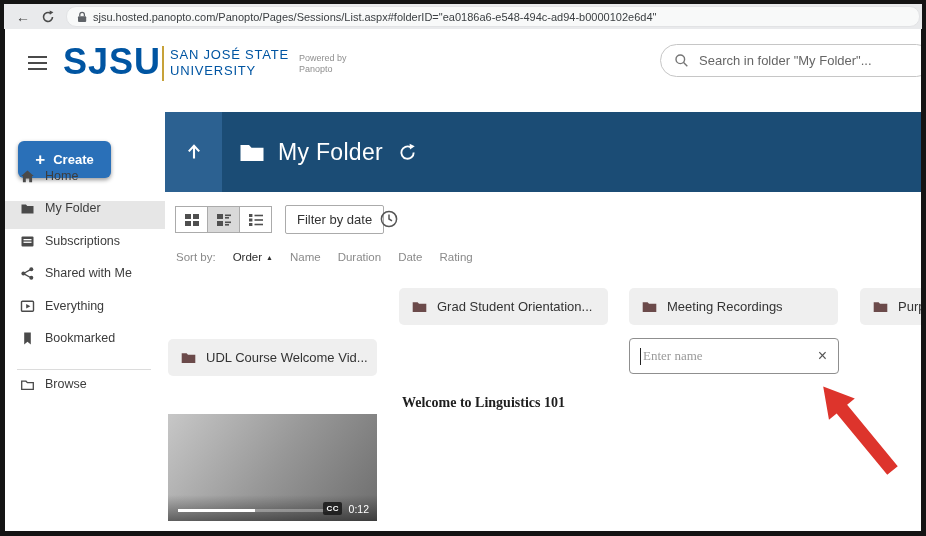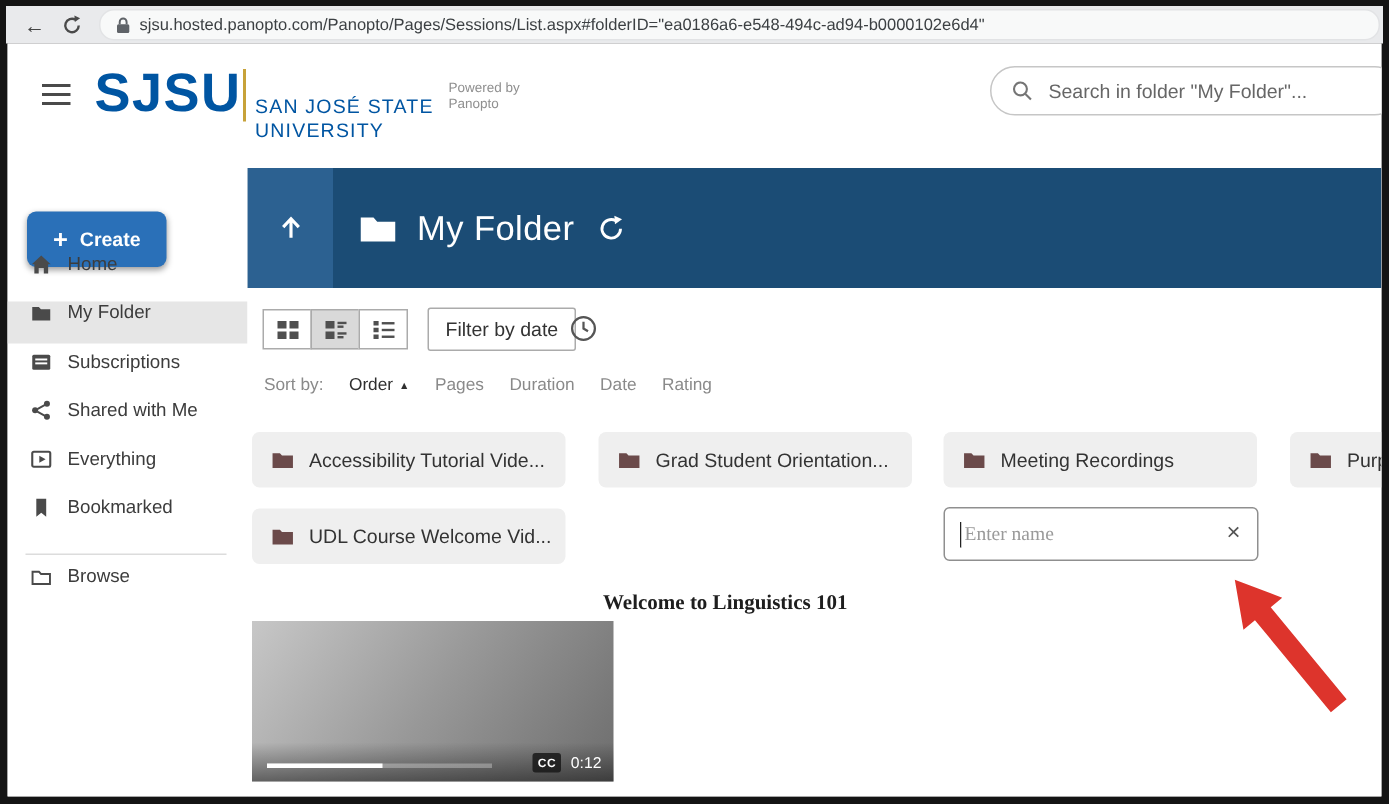--- a/index.html
+++ b/index.html
@@ -29,21 +29,21 @@
   .app-header { position:absolute; top:0; left:0; right:0; height:66px; background:#fff;padding-left:48px; }
   .hamburger { position:absolute; left:23px; top:27px; width:19px; cursor:pointer; }
   .hamburger span { display:block; height:2px; background:#4a4a4a; margin-bottom:4px; }
   .sjsu-logo {
     position:absolute; left:58px; top:12px; font-size:36px; font-weight:bold;
     color:#0055a2; letter-spacing:1px;
   }
   .logo-divider { position:absolute; left:157px; top:17px; width:2px; height:35px; background:#c7a239; }
   .univ-name {
     position:absolute; left:165px; top:18px; font-size:13px; font-weight:500;
-    color:#0055a2; letter-spacing:0.8px; line-height:16px;margin-top:16px;
+    color:#0055a2; letter-spacing:0.8px; line-height:16px;
   }
   .powered { position:absolute; left:294px; top:24px; font-size:9px; color:#8f8f8f; line-height:11px; }
   .search-box {
     position:absolute; left:655px; right:-12px; top:15px; height:33px;
     border:1px solid #c6c6c6; border-radius:17px; background:#fff;
     display:flex; align-items:center; gap:8px; padding-left:13px; box-sizing:border-box;
   }
   .search-box input {
     flex:1; border:none; outline:none; background:transparent;
     font-size:13px; color:#444; font-family:"Liberation Sans",sans-serif;
@@ -114,21 +114,21 @@
   }
   .caret { width:1px; height:17px; background:#222; flex:0 0 auto; }
   .new-folder input {
     flex:1; min-width:0; border:none; outline:none; font-size:13px; color:#333;
     font-family:Liberation Serif, serif; padding-left:2px;
   }
   .new-folder input::placeholder { color:#9a9a9a; }
   .clear-x { color:#555; font-size:16px; line-height:1; padding:0 3px; cursor:pointer; }
   .video-title { position:absolute; top:300px; left:237px; font-size:14px; font-weight:bold; color:#1e1e1e;font-family:Liberation Serif, serif; }
   .thumb {
-    position:absolute; top:319px; left:3px; width:241px; height:107px; cursor:pointer;
+    position:absolute; top:319px; left:3px; width:209px; height:107px; cursor:pointer;
     background:linear-gradient(125deg,#c7c7c7 0%,#989898 50%,#6d6d6d 100%);
   }
   .thumb-overlay { position:absolute; left:0; right:0; bottom:0; height:26px;
     background:linear-gradient(rgba(0,0,0,0), rgba(0,0,0,0.45)); }
   .progress-track { position:absolute; bottom:9px; left:10px; width:150px; height:3px; background:rgba(255,255,255,0.3); }
   .progress-fill { width:77px; height:3px; background:#fff; }
   .cc-badge {
     position:absolute; bottom:6px; right:35px; background:rgba(25,25,25,0.85);
     color:#fff; font-size:8px; font-weight:bold; letter-spacing:0.5px;
     padding:2px 3px; border-radius:2px;
@@ -307,32 +307,26 @@
         <path d="M10 5.5 V10 L13 11.8" fill="none" stroke="#555" stroke-width="1.5"></path>
       </svg>
     </div>
 
     <div class="sort-bar">
       <span>Sort by:</span>
       <span class="sort-order">
         <span>Order</span>
         <span class="sort-asc">▲</span>
       </span>
-      <span class="sort-opt">Pages</span>
+      <span class="sort-opt">Name</span>
       <span class="sort-opt">Duration</span>
       <span class="sort-opt">Date</span>
       <span class="sort-opt">Rating</span>
     </div>
 
-    <div class="folder-card" style="top:193px;left:3px">
-      <svg class="icn" width="15" height="12" viewBox="0 0 15 12">
-        <path d="M0.7 1.2 H5.6 L7 2.7 H14.3 V11 H0.7 Z" fill="#6b4a4a"></path>
-        </svg>
-      <span>Accessibility Tutorial Vide...</span>
-    </div>
     <div class="folder-card" style="top:193px;left:234px">
       <svg class="icn" width="15" height="12" viewBox="0 0 15 12">
         <path d="M0.7 1.2 H5.6 L7 2.7 H14.3 V11 H0.7 Z" fill="#6b4a4a"></path>
         </svg>
       <span>Grad Student Orientation...</span>
     </div>
     <div class="folder-card" style="top:193px;left:464px">
       <svg class="icn" width="15" height="12" viewBox="0 0 15 12">
         <path d="M0.7 1.2 H5.6 L7 2.7 H14.3 V11 H0.7 Z" fill="#6b4a4a"></path>
         </svg>

